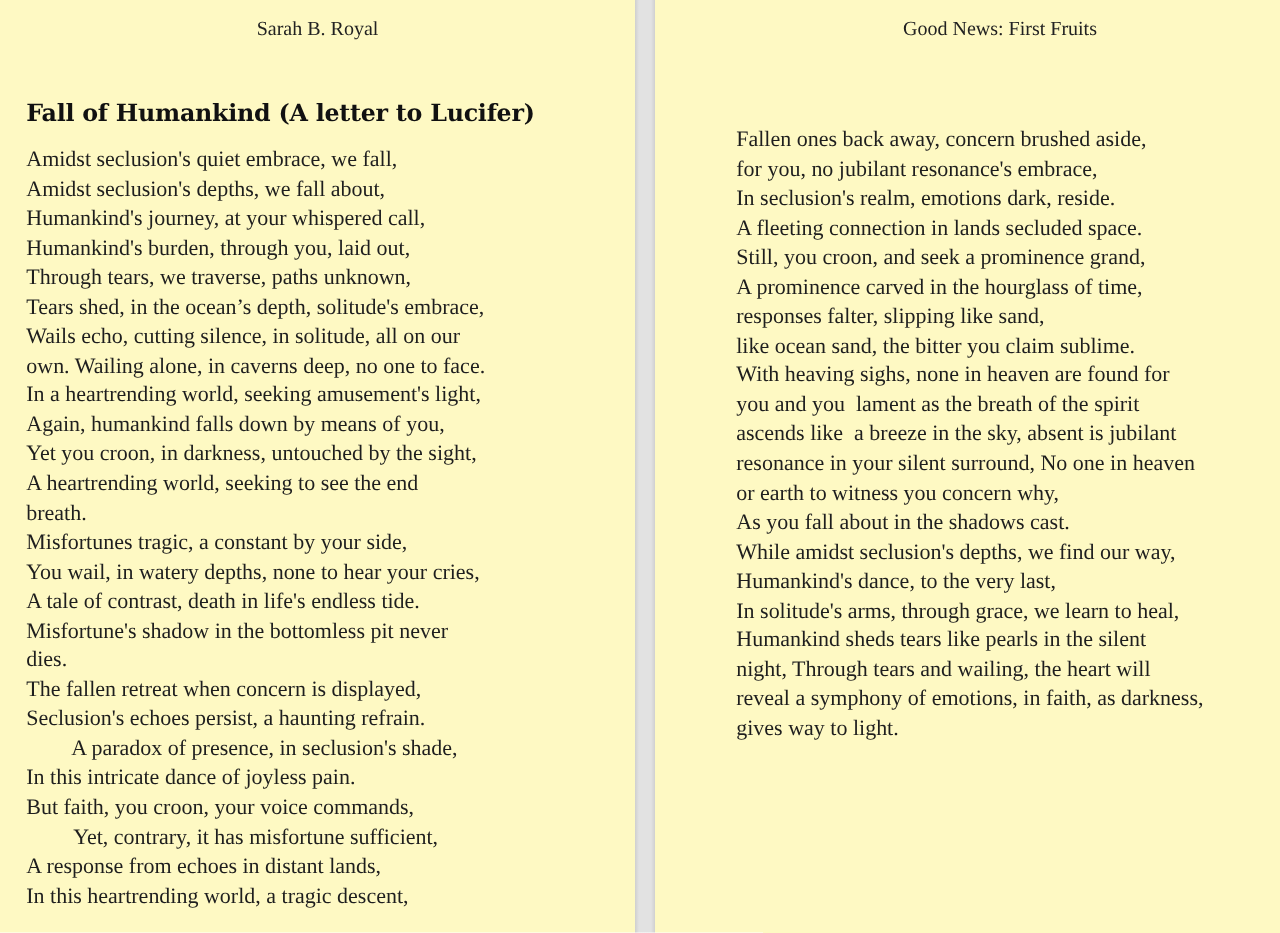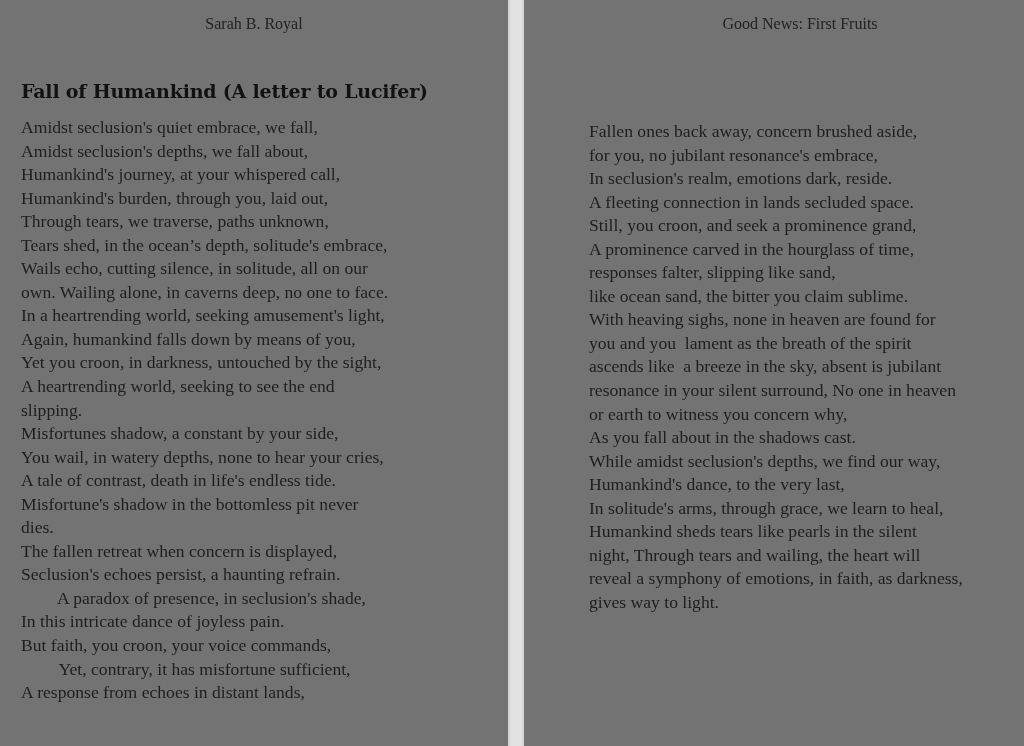--- a/index.html
+++ b/index.html
@@ -12,21 +12,21 @@
       height: 746px;
       position: relative;
       overflow: hidden;
       font-family: "DejaVu Serif", "Liberation Serif", serif;
       color: #1a1a1a;
     }
     .page {
       position: absolute;
       top: 0;
       height: 746px;
-      background: #737373;
+      background: #fef9c3;
       overflow: hidden;
     }
     .page-left {
       left: 0;
       width: 508px;
     }
     .page-right {
       left: 524px;
       width: 500px;
     }
@@ -77,21 +77,21 @@
       font-size: 17.6px;
       line-height: 23.55px;
       color: #1e1e1e;
       white-space: nowrap;
     }
     .poem-left {
       top: 116px;
       left: 21px;
     }
     .poem-right {
-      top: 120px;
+      top: 100px;
       left: 65px;
     }
     .poem li {
       margin: 0;
       padding: 0;
     }
   </style>
 </head>
 <body>
 
@@ -104,33 +104,34 @@
     <li style="white-space: pre;">Humankind's journey, at your whispered call,</li>
     <li style="white-space: pre;">Humankind's burden, through you, laid out,</li>
     <li style="white-space: pre;">Through tears, we traverse, paths unknown,</li>
     <li style="white-space: pre;">Tears shed, in the ocean’s depth, solitude's embrace,</li>
     <li style="white-space: pre;">Wails echo, cutting silence, in solitude, all on our</li>
     <li style="white-space: pre;">own. Wailing alone, in caverns deep, no one to face.</li>
     <li style="white-space: pre;">In a heartrending world, seeking amusement's light,</li>
     <li style="white-space: pre;">Again, humankind falls down by means of you,</li>
     <li style="white-space: pre;">Yet you croon, in darkness, untouched by the sight,</li>
     <li style="white-space: pre;">A heartrending world, seeking to see the end</li>
-    <li style="white-space: pre;">slipping.</li>
-    <li style="white-space: pre;">Misfortunes shadow, a constant by your side,</li>
+    <li style="white-space: pre;">breath.</li>
+    <li style="white-space: pre;">Misfortunes tragic, a constant by your side,</li>
     <li style="white-space: pre;">You wail, in watery depths, none to hear your cries,</li>
     <li style="white-space: pre;">A tale of contrast, death in life's endless tide.</li>
     <li style="white-space: pre;">Misfortune's shadow in the bottomless pit never</li>
     <li style="white-space: pre;">dies.</li>
     <li style="white-space: pre;">The fallen retreat when concern is displayed,</li>
     <li style="white-space: pre;">Seclusion's echoes persist, a haunting refrain.</li>
     <li style="white-space: pre; margin-left: 36px;">A paradox of presence, in seclusion's shade,</li>
     <li style="white-space: pre;">In this intricate dance of joyless pain.</li>
     <li style="white-space: pre;">But faith, you croon, your voice commands,</li>
     <li style="white-space: pre; text-align: center;">Yet, contrary, it has misfortune sufficient,</li>
     <li style="white-space: pre;">A response from echoes in distant lands,</li>
+    <li style="white-space: pre;">In this heartrending world, a tragic descent,</li>
   </ul>
 </div>
 
 <div class="gutter"></div>
 
 <div class="page page-right">
   <div class="running-header">Good News: First Fruits</div>
   <ul class="poem poem-right">
     <li style="white-space: pre;">Fallen ones back away, concern brushed aside,</li>
     <li style="white-space: pre;">for you, no jubilant resonance's embrace,</li>

